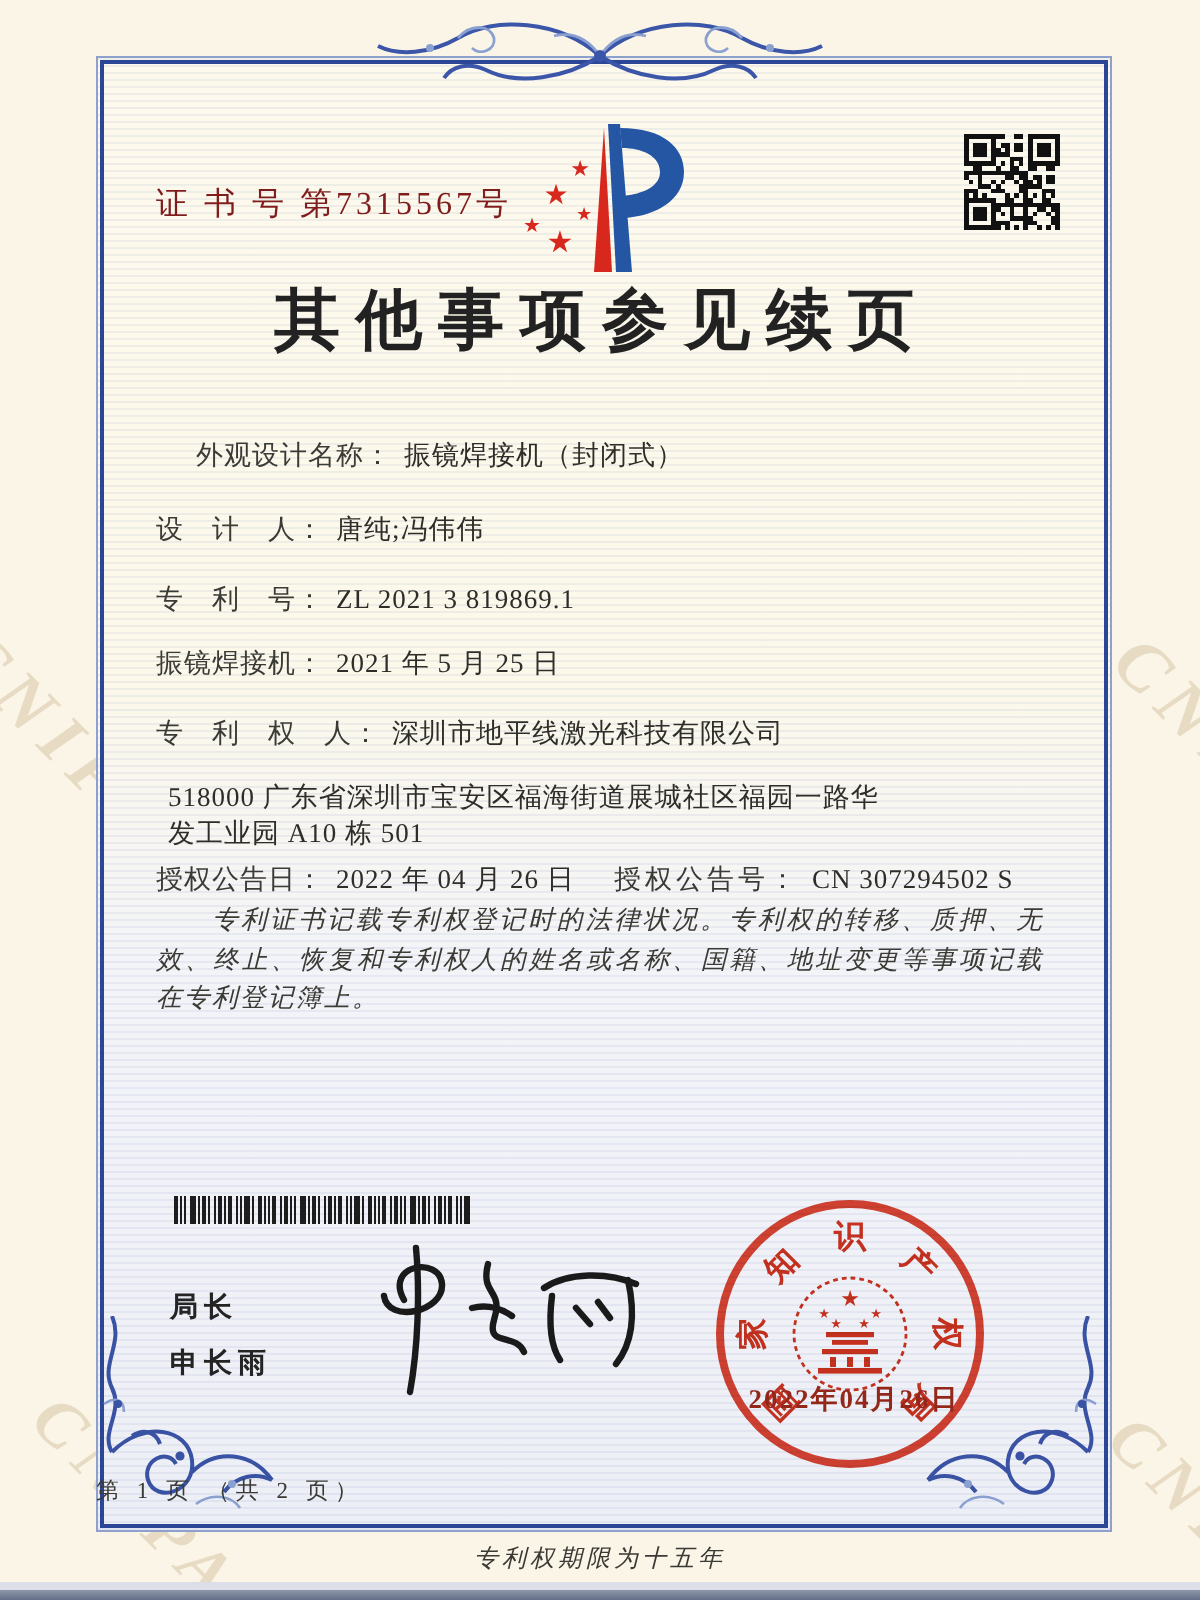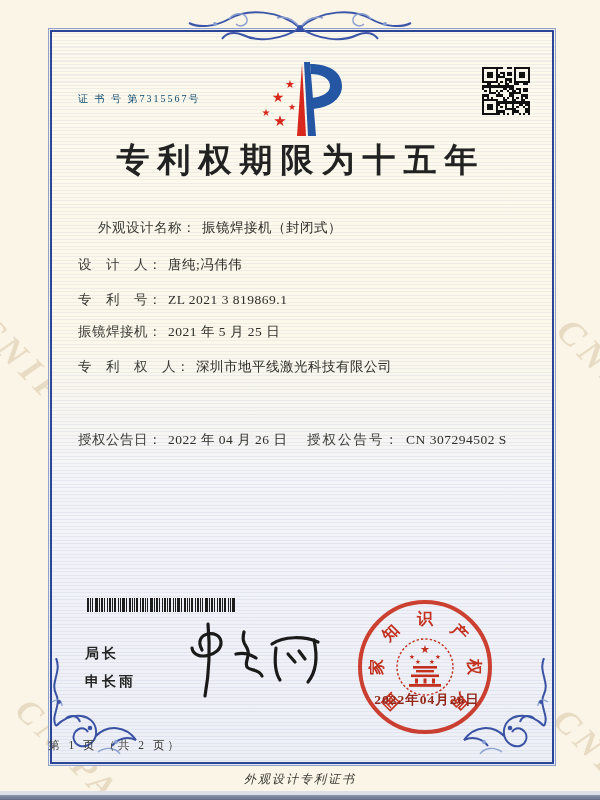--- a/index.html
+++ b/index.html
@@ -19,21 +19,21 @@
   
   .frame{
     position:absolute;left:48px;top:28px;width:506px;height:736px;
     border:1px solid #8ea0cc;
     background:
       repeating-linear-gradient(to bottom, rgba(110,130,185,.10) 0 1px, rgba(255,255,255,0) 1px 3.5px),
       linear-gradient(to bottom,#fdf9ec 0%,#fcf8ea 42%,#f3f4f8 62%,#edeff6 100%);
   }
   .frame::before{content:"";position:absolute;inset:1px;border:2px solid #2c4697;pointer-events:none;}
   
-  .cert-no{position:absolute;left:78px;top:92px;font-size:10px;letter-spacing:2px;color:#0c4a6e;}
+  .cert-no{position:absolute;left:78px;top:92px;font-size:16px;letter-spacing:2px;color:#7f1d1d;}
   .title{
     position:absolute;left:48px;top:138px;width:506px;text-align:center;
     font-size:33px;font-weight:bold;letter-spacing:8px;color:#222;
   }
   
   .row{position:absolute;left:78px;font-size:13.5px;line-height:18px;letter-spacing:.5px;white-space:nowrap;}
   .row .lbl{color:#3a3a36;}
   .row .val{margin-left:6px;color:#2e2d29;}
   .row.addr{white-space:normal;width:460px;display:flex;}
   .row.addr .val{width:368px;}
@@ -393,47 +393,49 @@
       <rect x="20" y="6" width="1" height="1" fill="#111"></rect>
       <rect x="20" y="15" width="1" height="1" fill="#111"></rect>
       <rect x="20" y="16" width="1" height="1" fill="#111"></rect>
       <rect x="20" y="17" width="1" height="1" fill="#111"></rect>
       <rect x="20" y="18" width="1" height="1" fill="#111"></rect>
       <rect x="20" y="19" width="1" height="1" fill="#111"></rect>
       <rect x="20" y="20" width="1" height="1" fill="#111"></rect>
     </svg>
 </div>
 
-<div class="title">专利权期限为十五年</div>
+<div class="title">其他事项参见续页</div>
 
 <div class="row" style="top:219px;margin-left:20px;">
   <span class="lbl">外观设计名称：</span><span class="val">振镜焊接机（封闭式）</span>
 </div>
 <div class="row" style="top:256px;">
   <span class="lbl">设　计　人：</span><span class="val">唐纯;冯伟伟</span>
 </div>
 <div class="row" style="top:291px;">
   <span class="lbl">专　利　号：</span><span class="val">ZL 2021 3 819869.1</span>
 </div>
 <div class="row" style="top:323px;">
   <span class="lbl">振镜焊接机：</span><span class="val">2021 年 5 月 25 日</span>
 </div>
 <div class="row" style="top:358px;">
   <span class="lbl">专　利　权　人：</span><span class="val">深圳市地平线激光科技有限公司</span>
 </div>
 <div class="row addr" style="top:390px;">
+    <span class="val">518000 广东省深圳市宝安区福海街道展城社区福园一路华发工业园 A10 栋 501</span>
 </div>
 <div class="row" style="top:431px;text-align:right;">
   <span class="lbl">授权公告日：</span><span class="val">2022 年 04 月 26 日</span>
   <span class="pair2">
     <span class="lbl" style="letter-spacing:2px;">授权公告号：</span><span class="val">CN 307294502 S</span>
   </span>
 </div>
 
 <div class="paras">
+  <p>专利证书记载专利权登记时的法律状况。专利权的转移、质押、无效、终止、恢复和专利权人的姓名或名称、国籍、地址变更等事项记载在专利登记簿上。</p>
 </div>
 
 <div class="barcode">
     <span style="width:2px;margin-right:1px"></span>
     <span style="width:1px;margin-right:1px"></span>
     <span style="width:1px;margin-right:2px"></span>
     <span style="width:3px;margin-right:1px"></span>
     <span style="width:1px;margin-right:1px"></span>
     <span style="width:2px;margin-right:1px"></span>
     <span style="width:1px;margin-right:2px"></span>
@@ -528,16 +530,16 @@
     <span class="seal-char" style="transform: translate(-50%, -50%) rotate(-90deg) translateY(-48px);">家</span>
     <span class="seal-char" style="transform: translate(-50%, -50%) rotate(-45deg) translateY(-48px);">知</span>
     <span class="seal-char" style="transform: translate(-50%, -50%) rotate(0deg) translateY(-48px);">识</span>
     <span class="seal-char" style="transform: translate(-50%, -50%) rotate(45deg) translateY(-48px);">产</span>
     <span class="seal-char" style="transform: translate(-50%, -50%) rotate(90deg) translateY(-48px);">权</span>
     <span class="seal-char" style="transform: translate(-50%, -50%) rotate(135deg) translateY(-48px);">局</span>
   </div>
 <div class="seal-date">2022年04月26日</div>
 
 <div class="pagination">第 1 页 （共 2 页）</div>
-<div class="footer-note">外观设计专利证书</div>
+<div class="footer-note">专利权期限为十五年</div>
 
 <div class="edge1"></div>
 <div class="edge2"></div>
 
 </body></html>

